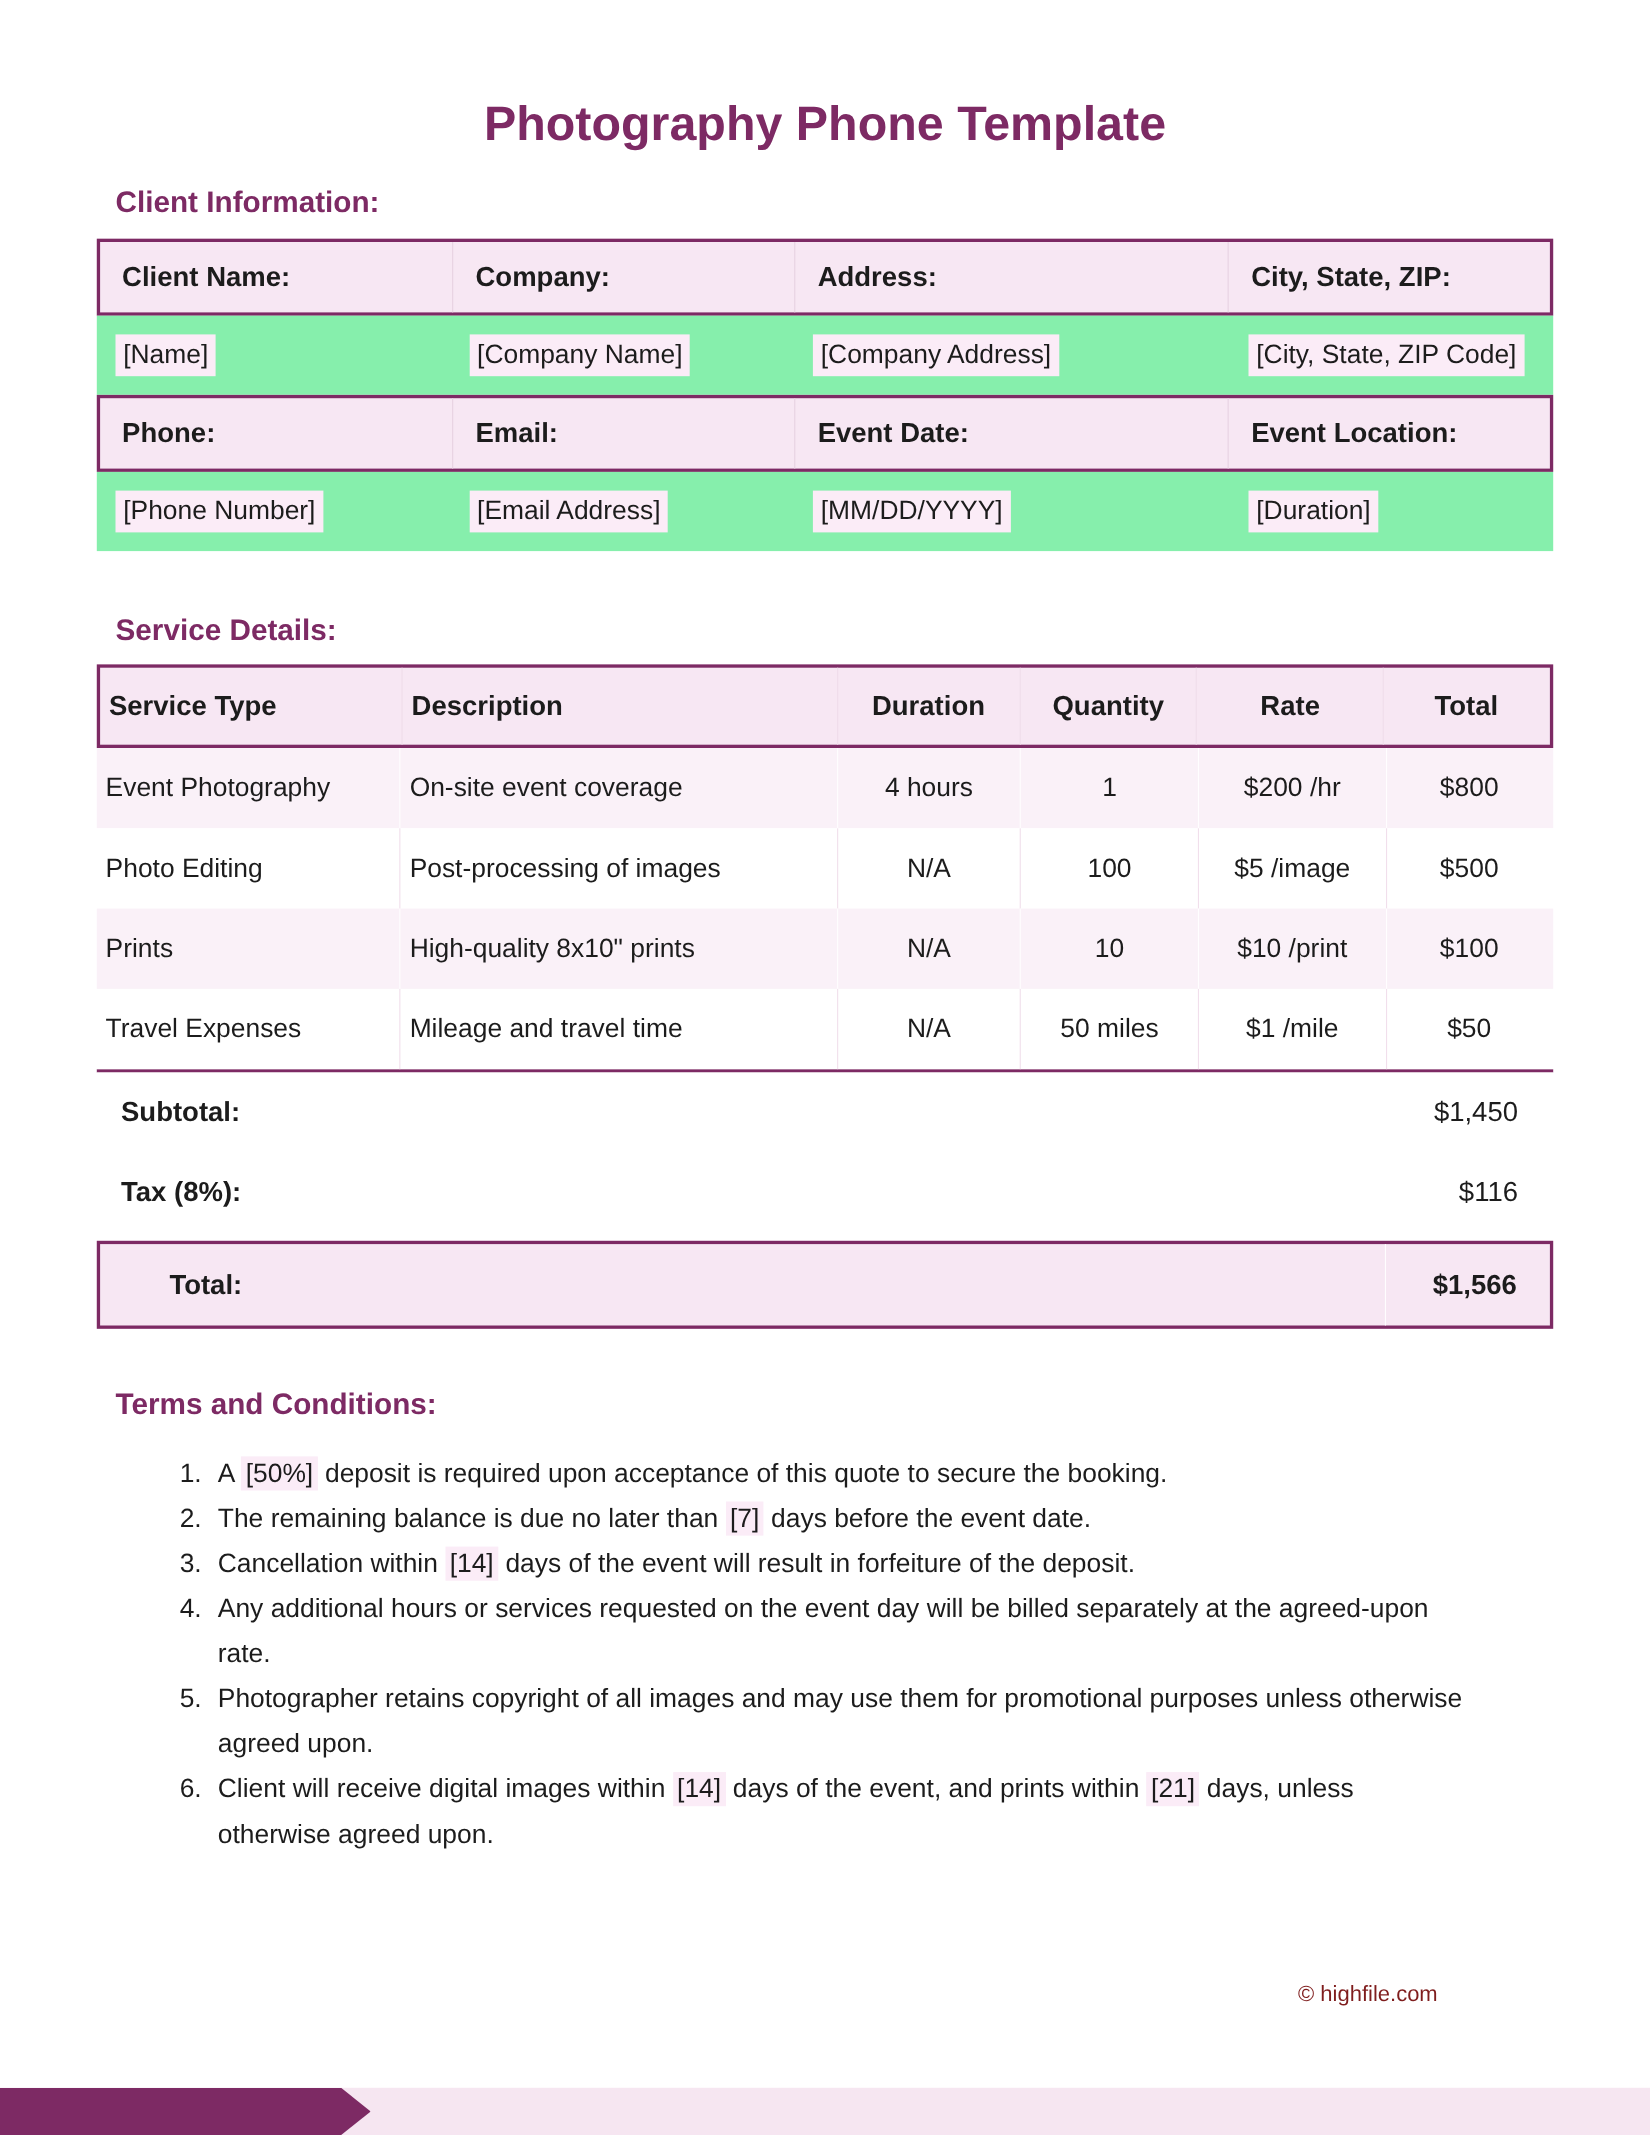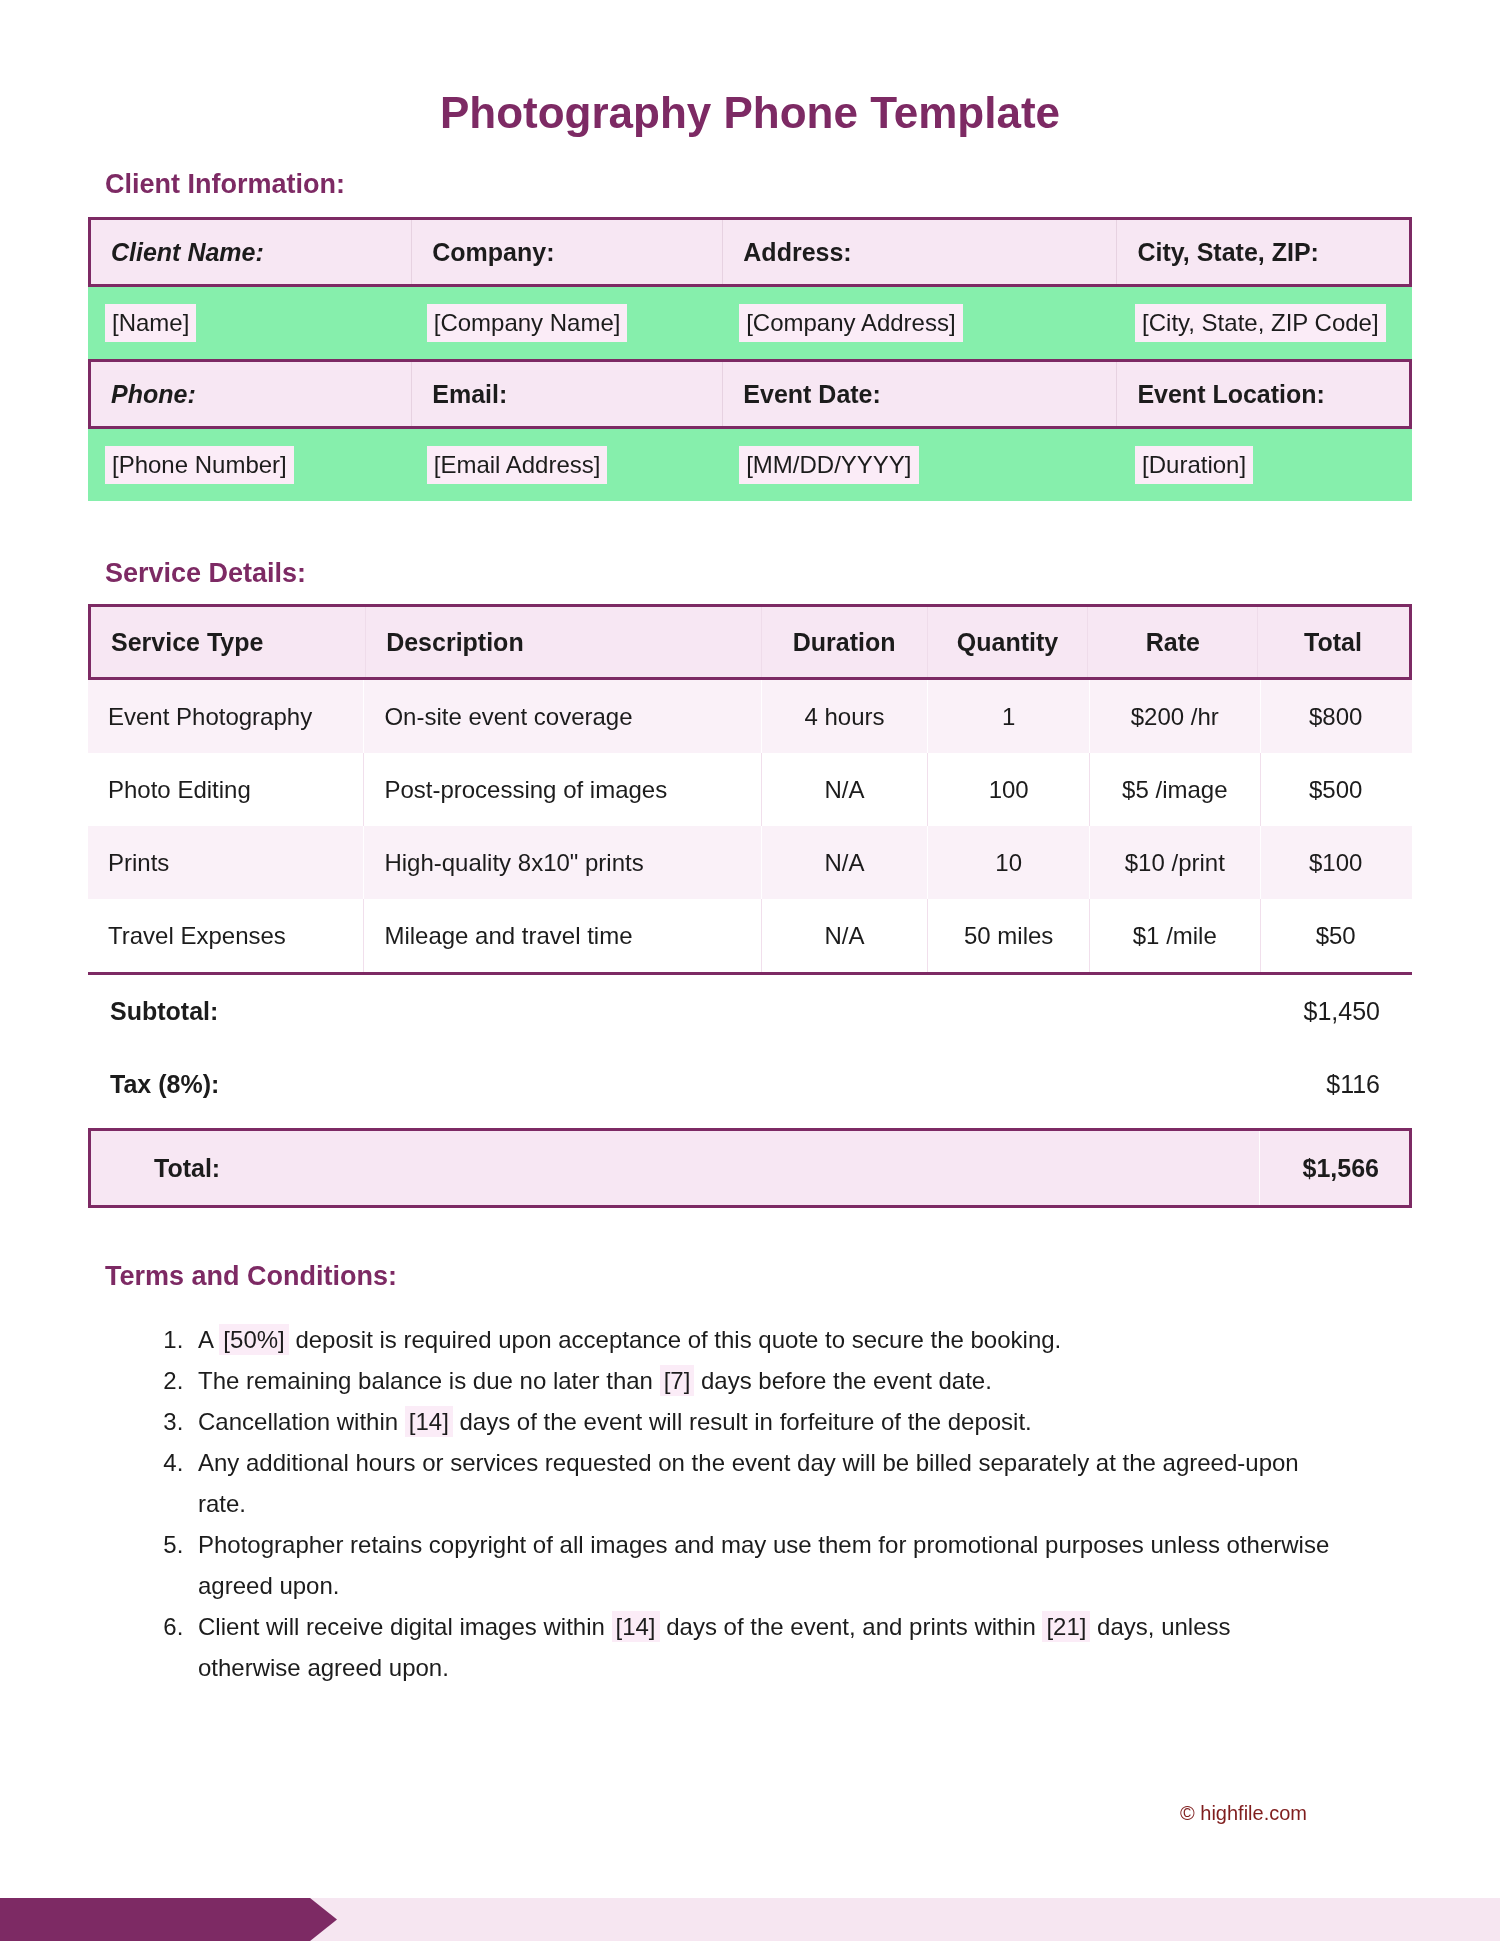--- a/index.html
+++ b/index.html
@@ -22,39 +22,39 @@
   #client-heading{margin:26px 0 0 17px;}
   #service-heading{margin:56px 0 0 17px;}
   #terms-heading{margin:52px 0 0 17px;}
 
   
   .ci-table{margin-top:16px;}
   .ci-row{display:grid;grid-template-columns:24.3% 23.6% 29.9% 22.2%;}
   .ci-head{background:var(--pink-head);border:3px solid var(--purple);height:70px;}
   .ci-head .cell{display:flex;align-items:center;padding:0 20px;font-weight:bold;font-size:25px;
     border-left:1px solid #e7d2e1;}
-  .ci-head .cell:first-child{border-left:none;font-style:italic;}
+  .ci-head .cell:first-child{border-left:none;}
   .ci-vals{height:72px;background:#86efac;text-align:center;}
   .ci-vals .cell{display:flex;align-items:center;padding:0 17px;font-size:24px;}
   .ci-vals .ph{background:var(--hl);padding:5px 7px;}
 
   
   .svc-table{margin-top:14px;}
   .svc-row{display:grid;grid-template-columns:20.8% 30% 12.6% 12.2% 12.9% 11.4%;}
   .svc-head{background:var(--pink-head);border:3px solid var(--purple);height:76px;
     font-weight:bold;font-size:25px;}
   .svc-head .cell{border-left:1px solid #efdcea;}
   .svc-head .cell:first-child{border-left:none;}
   .svc-body{border-bottom:3px solid var(--purple);}
   .svc-data{height:73px;font-size:24px;background:#ffffff;}
   .svc-data.alt{background:var(--pink-row);}
   .svc-data .cell{border-left:1px solid #f1dfec;}
   .svc-data.alt .cell{border-left:1px solid rgba(255,255,255,0.9);}
   .svc-data .cell:first-child{border-left:none;}
-  .cell{display:flex;align-items:center;padding:0 20px;}
+  .cell{display:flex;align-items:center;padding:0 8px;}
   .cell.c{justify-content:center;padding:0 8px;}
 
   
   .sum-row{display:flex;align-items:center;height:73px;font-size:25px;background:#ffffff;}
   .sum-label{font-weight:bold;padding-left:22px;}
   .sum-value{margin-left:auto;padding-right:32px;}
   .total-row{margin-top:7px;display:flex;align-items:stretch;height:80px;
     background:var(--pink-head);border:3px solid var(--purple);font-size:25px;font-weight:bold;padding-left:43px;}
   .total-row .sum-label{display:flex;align-items:center;padding-left:20px;}
   .total-cell{margin-left:auto;width:150px;display:flex;align-items:center;justify-content:flex-end;

